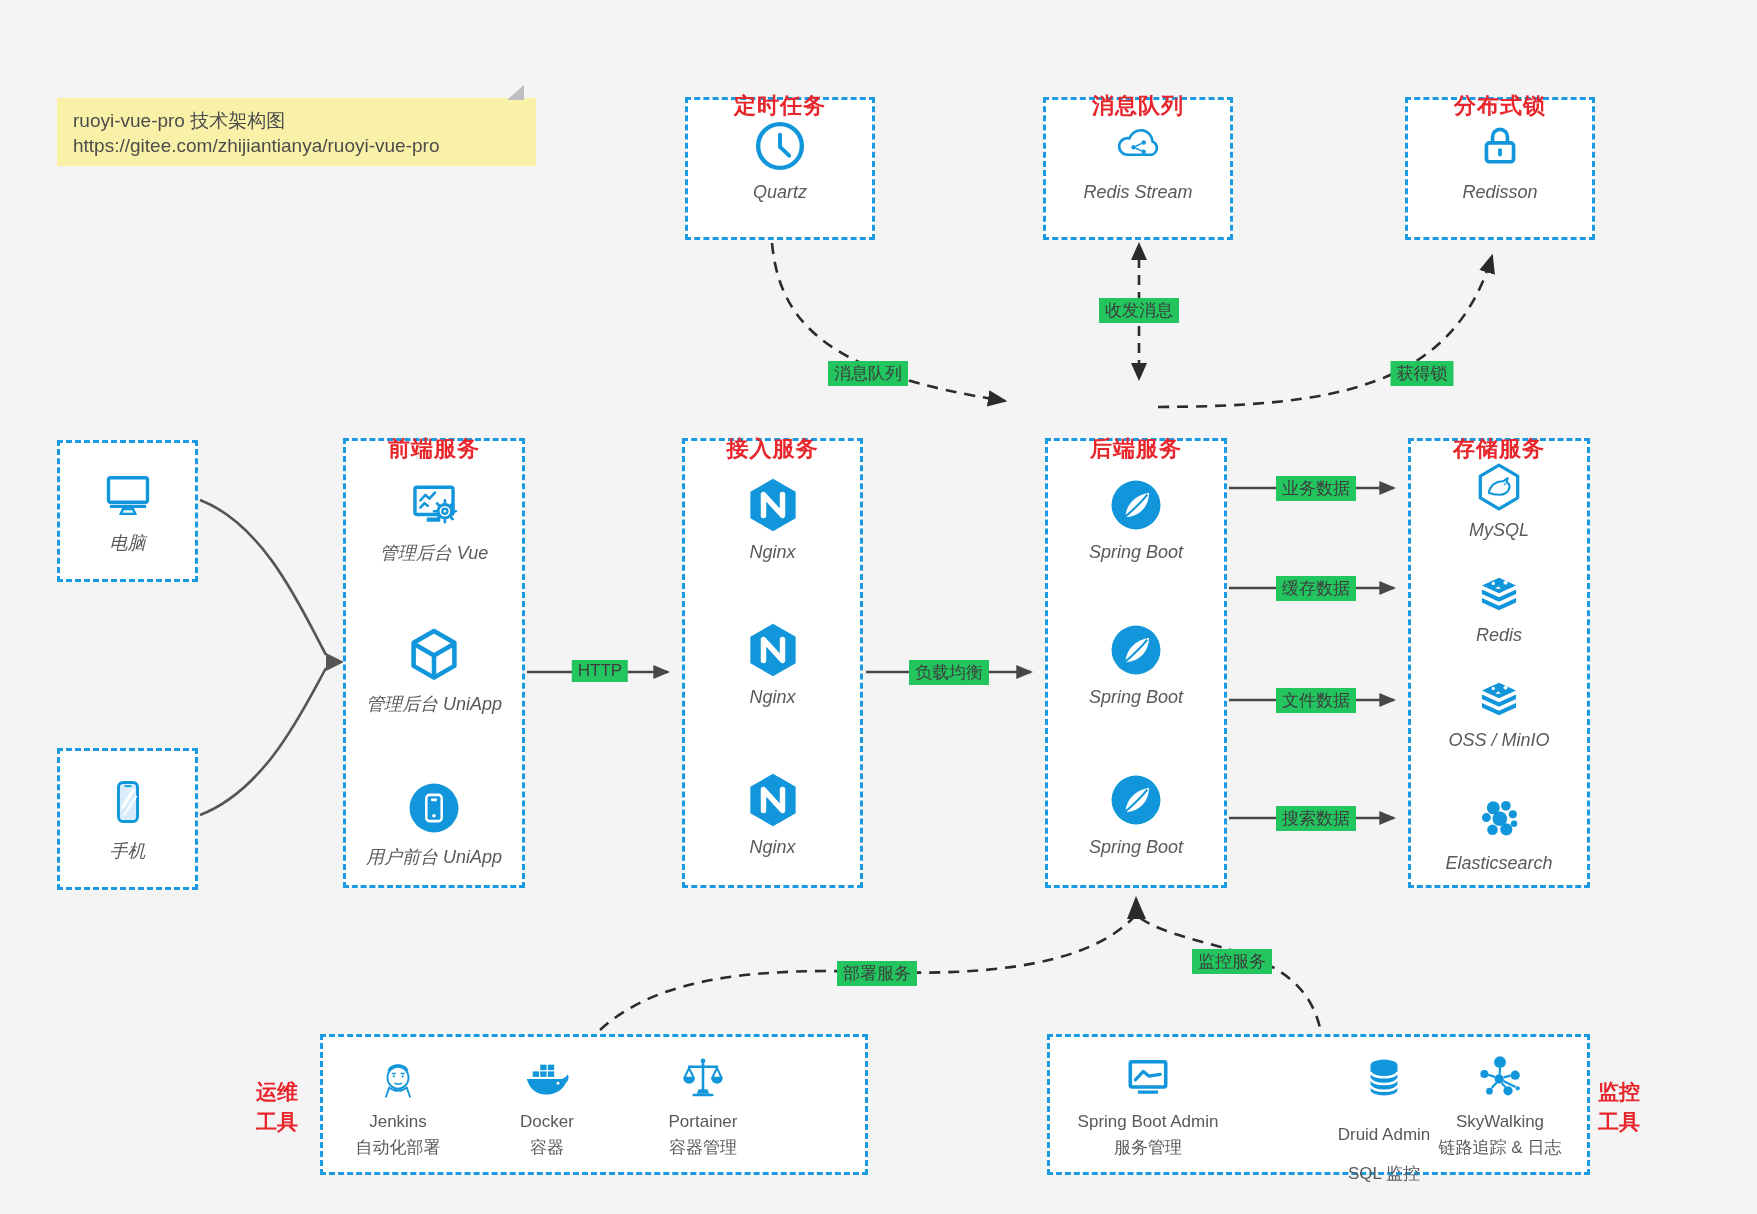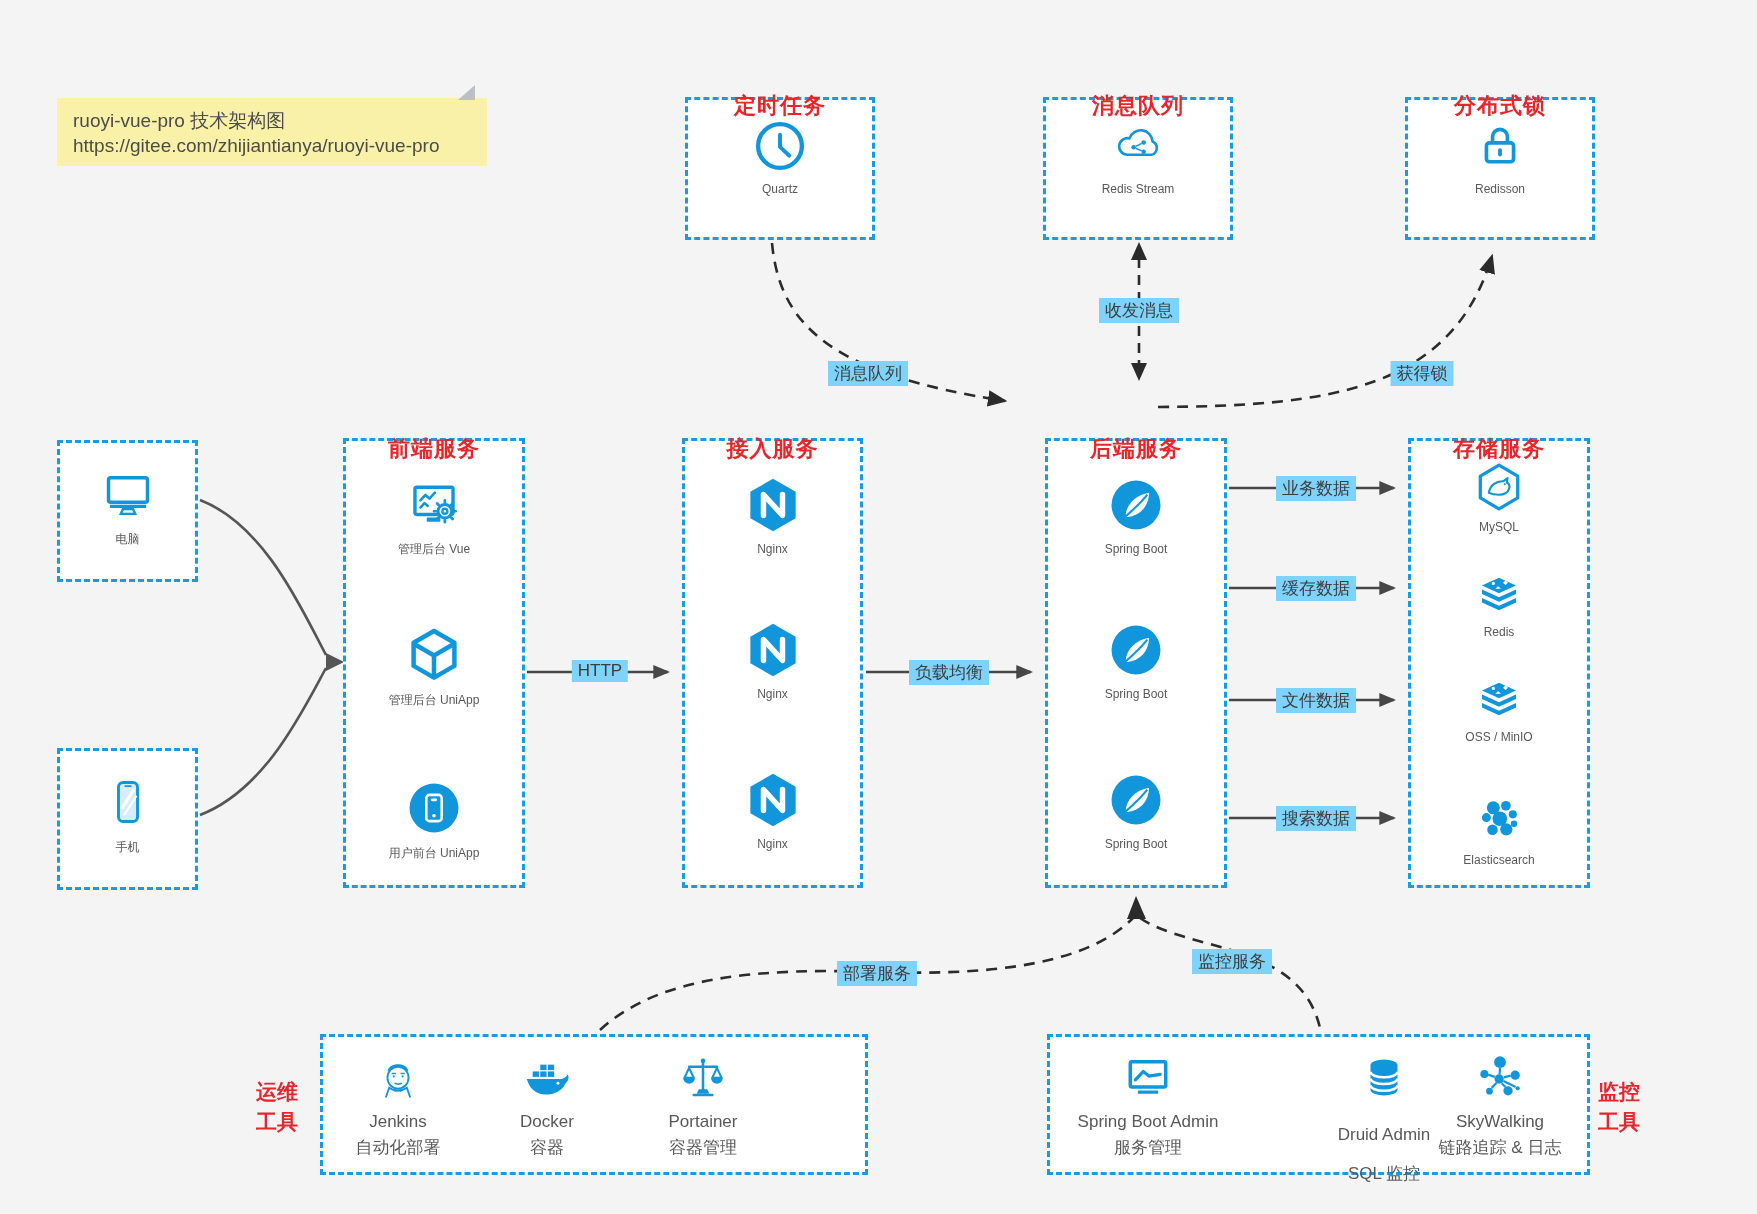--- a/index.html
+++ b/index.html
@@ -12,25 +12,25 @@
     --bg:#f4f4f5;
   }
   *{margin:0;padding:0;box-sizing:border-box;}
   html,body{background:#e9e9ea;}
   body{font-family:"Liberation Sans","DejaVu Sans",sans-serif;}
   .canvas{position:relative;width:1757px;height:1214px;background:var(--bg);overflow:hidden;}
   .edges{position:absolute;left:0;top:0;z-index:1;}
   .box{position:absolute;background:#fff;border:3px dashed var(--blue);z-index:2;}
   .title{position:absolute;color:var(--red);font-weight:700;font-size:22px;text-align:center;letter-spacing:1px;z-index:3;white-space:nowrap;margin-top:39px;}
   .node{position:absolute;display:flex;flex-direction:column;align-items:center;gap:8px;z-index:3;}
-  .lbl{font-size:12px;color:var(--gray);white-space:nowrap;text-align:right;}
+  .lbl{font-size:18px;color:var(--gray);white-space:nowrap;text-align:right;font-style:italic;}
   .lbl2{font-size:17px;color:var(--gray);white-space:nowrap;text-align:left;line-height:21px;}
-  .edge-label{position:absolute;transform:translateX(-50%);background:#7dd3fc;padding:1px 6px;font-size:17px;color:#3d3d3d;white-space:nowrap;z-index:5;}
+  .edge-label{position:absolute;transform:translateX(-50%);background:#22c55e;padding:1px 6px;font-size:17px;color:#3d3d3d;white-space:nowrap;z-index:5;}
   .side-label{position:absolute;color:var(--red);font-weight:700;font-size:21px;line-height:30px;text-align:left;z-index:3;white-space:nowrap;}
-  .note{position:absolute;left:57px;top:98px;width:430px;height:68px;background:#f9f1a8;z-index:4;
+  .note{position:absolute;left:57px;top:98px;width:479px;height:68px;background:#f9f1a8;z-index:4;
         padding:10px 0 0 16px;font-size:19px;line-height:25px;color:#4c4c4c;}
   .note .fold{position:absolute;right:12px;top:-13px;width:0;height:0;
         border-bottom:15px solid #bdbfc3;border-left:17px solid transparent;}
   svg{display:block;}
 </style>
 </head>
 <body>
 
 <div class="canvas">
 

